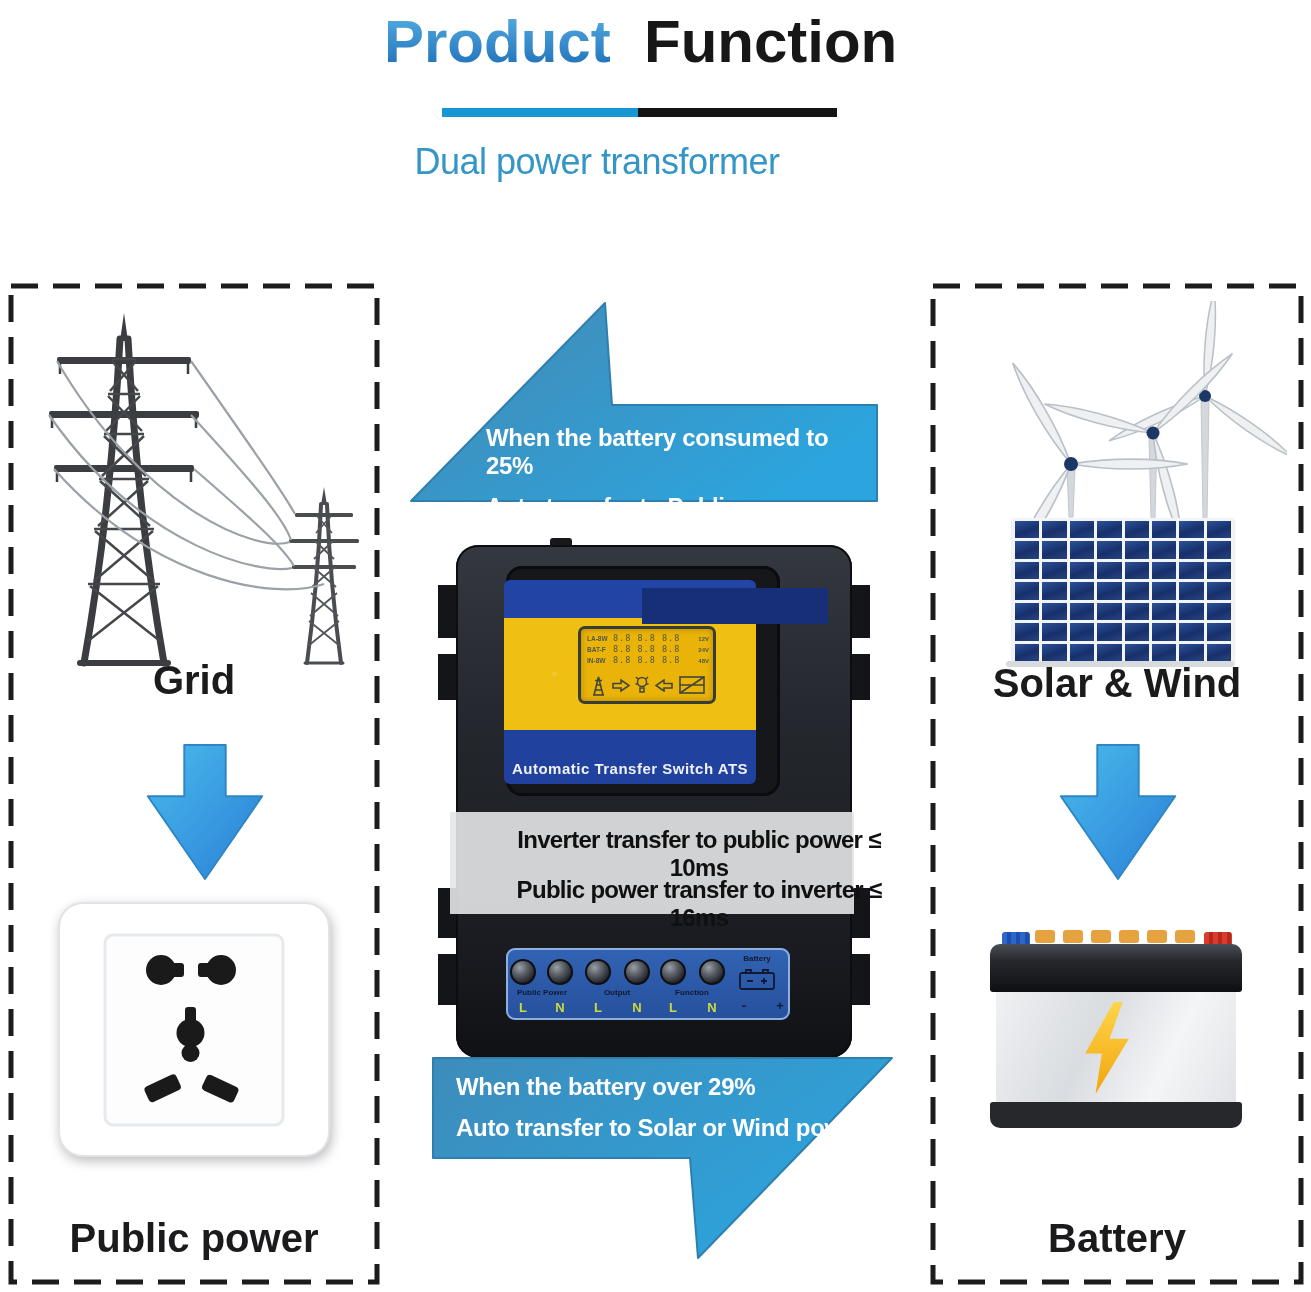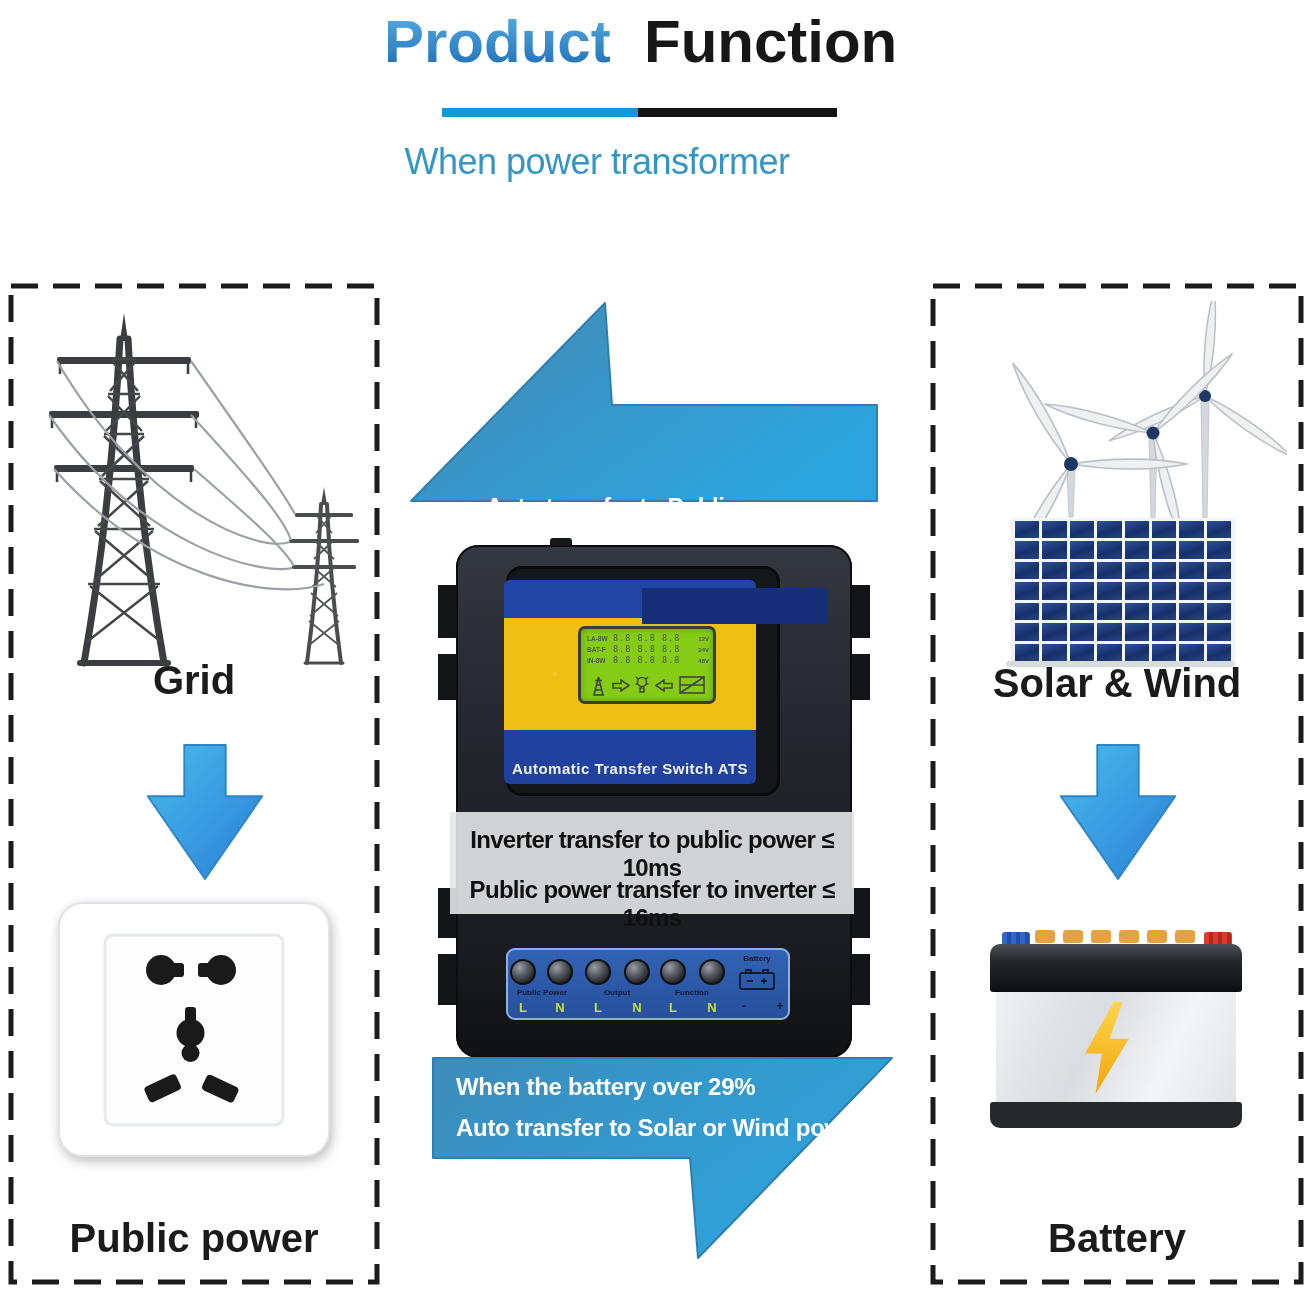--- a/index.html
+++ b/index.html
@@ -84,33 +84,33 @@
         box-shadow:inset 0 0 0 2px #0c0d10;}
   .top-bump{left:118px;top:0;width:22px;height:14px;background:#17181c;border-radius:3px 3px 0 0;}
   .bezel{left:74px;top:28px;width:274px;height:230px;border-radius:16px;background:#15171b;
          box-shadow:inset 0 0 0 3px #0b0c0f;}
   .face{left:72px;top:42px;width:252px;height:204px;border-radius:6px;overflow:hidden;}
   .band-blue-top{left:0;top:0;width:100%;height:38px;background:#2244a4;}
   .band-yellow{left:0;top:38px;width:100%;height:112px;background:
        radial-gradient(circle at 20% 50%, rgba(255,255,255,.12) 0 2px, transparent 3px),#efbf12;}
   .band-blue-bot{left:0;top:150px;width:100%;height:54px;background:#20419e;}
   .navy-strip{left:210px;top:50px;width:186px;height:36px;background:#162f77;}
-  .lcd{left:146px;top:88px;width:138px;height:78px;background:#84cc16;border:3px solid #383d35;
+  .lcd{left:146px;top:88px;width:138px;height:78px;background:#eab308;border:3px solid #383d35;
        border-radius:7px;box-sizing:border-box;box-shadow:inset 0 0 6px rgba(0,0,0,.25);}
   .lcd-rows{left:6px;top:4px;width:122px;}
   .lcd-row{display:flex;align-items:baseline;height:11px;color:#51564c;}
   .lcd-row .lbl{width:26px;font-size:6.5px;font-weight:bold;}
   .lcd-row .dig{flex:1;font-family:"DejaVu Sans Mono",monospace;font-size:8.5px;letter-spacing:1px;}
   .lcd-row .unit{font-size:6px;font-weight:bold;}
   .lcd-icons{left:4px;top:42px;width:126px;height:28px;display:flex;align-items:center;justify-content:space-evenly;}
   .ats-title{left:0;top:180px;width:252px;text-align:center;font-size:15px;font-weight:bold;
              color:#eef1f6;letter-spacing:0.5px;}
 
   .specs{left:18px;top:274px;width:404px;height:102px;background:rgba(228,229,231,0.9);}
-  .spec-line{width:100%;text-align:center;font-size:24px;font-weight:bold;color:#101010;letter-spacing:-0.7px;}
+  .spec-line{width:100%;text-align:center;font-size:24px;font-weight:bold;color:#101010;letter-spacing:-0.7px;padding-left:47px;}
   .spec1{left:0;top:14px;} .spec2{left:0;top:64px;}
 
   .termpanel{left:74px;top:410px;width:284px;height:72px;border-radius:9px;
              background:linear-gradient(180deg,#3263b4,#26509c);box-shadow:inset 0 0 0 2px #8fb0dd;}
   .screw{width:26px;height:26px;border-radius:50%;top:11px;border:2px solid #0e0f12;box-sizing:border-box;
          background:radial-gradient(circle at 35% 30%,#9aa0a8 0%,#5d6269 35%,#1b1d21 80%);}
   .grp{top:40px;width:70px;text-align:center;font-size:8px;font-weight:bold;color:#101a33;}
   .tl{top:52px;width:26px;text-align:center;font-size:13px;font-weight:bold;color:#ccdb3c;}
   .bat-grp-label{left:221px;top:6px;width:60px;text-align:center;font-size:8px;font-weight:bold;color:#101a33;}
   .bat-icon-svg{left:231px;top:18px;width:40px;height:28px;}
@@ -129,21 +129,21 @@
           <stop offset="1" stop-color="#1a6ab5"></stop>
       </linearGradient>
     </defs>
     <text x="16" y="56" font-family="Liberation Sans, sans-serif" font-size="60" font-weight="bold" fill="url(#tg)">Product</text>
     <text x="276" y="56" font-family="Liberation Sans, sans-serif" font-size="60" font-weight="bold" fill="#171717">Function</text>
   </svg>
   <div class="abs divider">
     <div class="d-blue"></div>
     <div class="d-black"></div>
   </div>
-  <div class="abs sub1">When power transformer</div>
+  <div class="abs sub1">Dual power transformer</div>
 
   <div class="abs panel panel-left">
     <svg class="abs dash-border" viewBox="0 0 372 1002" preserveAspectRatio="none">
       <rect x="3" y="3" width="366" height="996" fill="none" stroke="#1c1c1c" stroke-width="5" stroke-dasharray="27 15"></rect>
     </svg>
 
     <svg class="abs towers-svg" viewBox="0 0 340 370">
       <g stroke="#3b3d40" fill="none" stroke-linecap="round">
         <path d="M60,362 C78,260 90,150 96,38" stroke-width="7"></path>
         <path d="M140,362 C122,260 110,150 104,38" stroke-width="7"></path>
@@ -373,20 +373,21 @@
   <div class="abs callout callout1">
     <svg class="abs co-svg" viewBox="0 0 486 214">
       <defs>
         <linearGradient id="cg1" x1="0" y1="0" x2="1" y2="0.6">
           <stop offset="0" stop-color="#4489b3"></stop>
             <stop offset="1" stop-color="#2ca4dd"></stop>
         </linearGradient>
       </defs>
       <polygon points="207,7 214,109 479,109 479,205 13,205" fill="url(#cg1)" stroke="#2f7fae" stroke-width="2" stroke-linejoin="round"></polygon>
     </svg>
+    <div class="abs co1-l1">When the battery consumed to 25%</div>
     <div class="abs co1-l2">Auto transfer to Public power</div>
   </div>
 
   <div class="abs device">
     <div class="abs tab tab-tl"></div>
     <div class="abs tab tab-bl"></div>
     <div class="abs tab tab-tr"></div>
     <div class="abs tab tab-br"></div>
     <div class="abs notch notch-tl"></div>
     <div class="abs notch notch-bl"></div>

